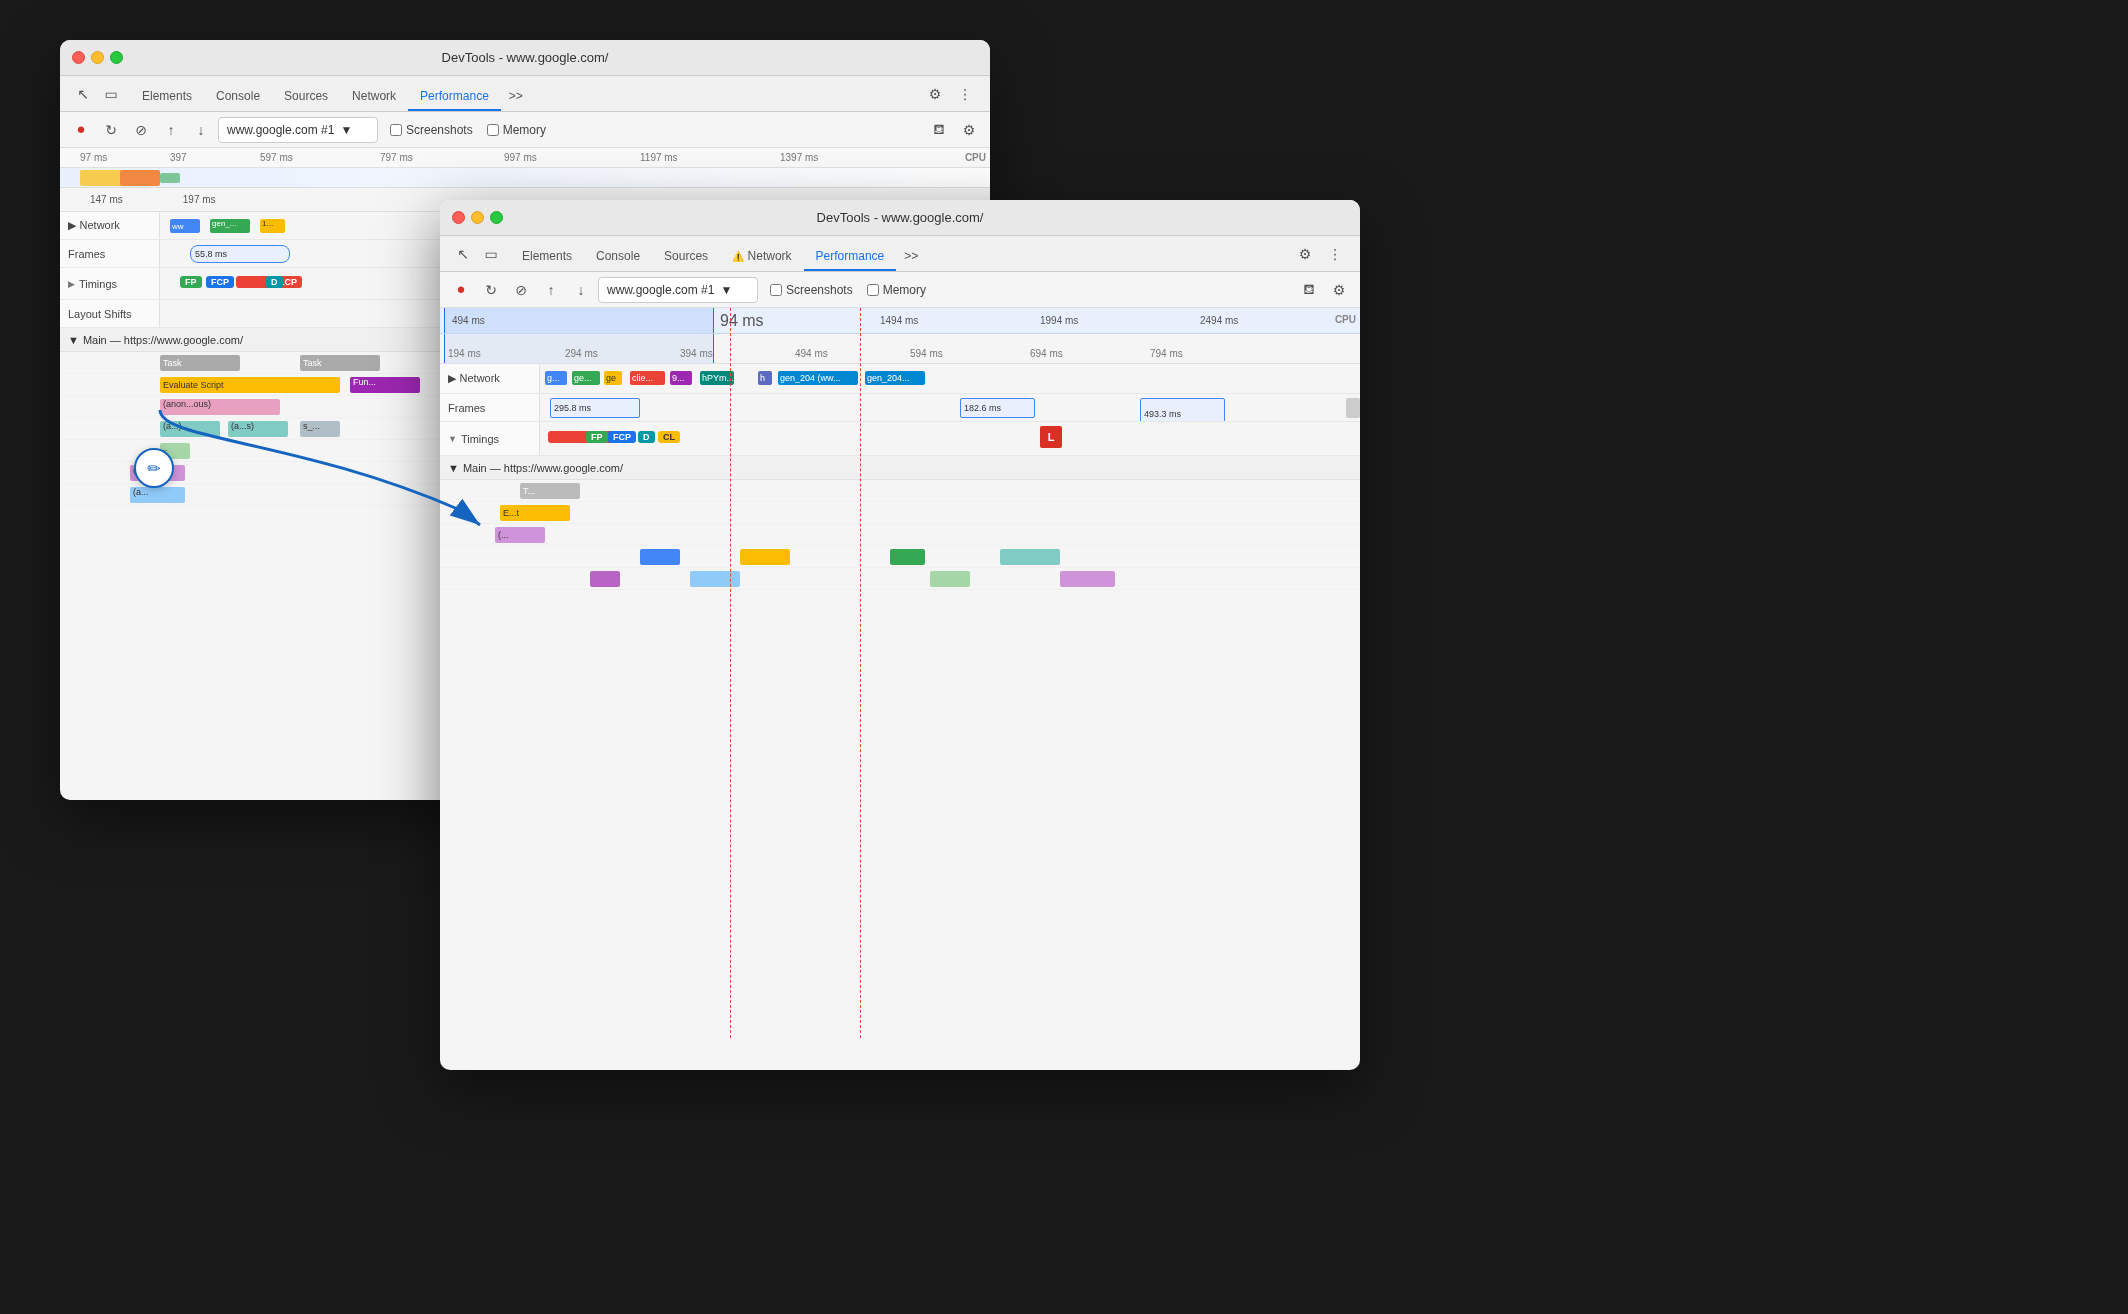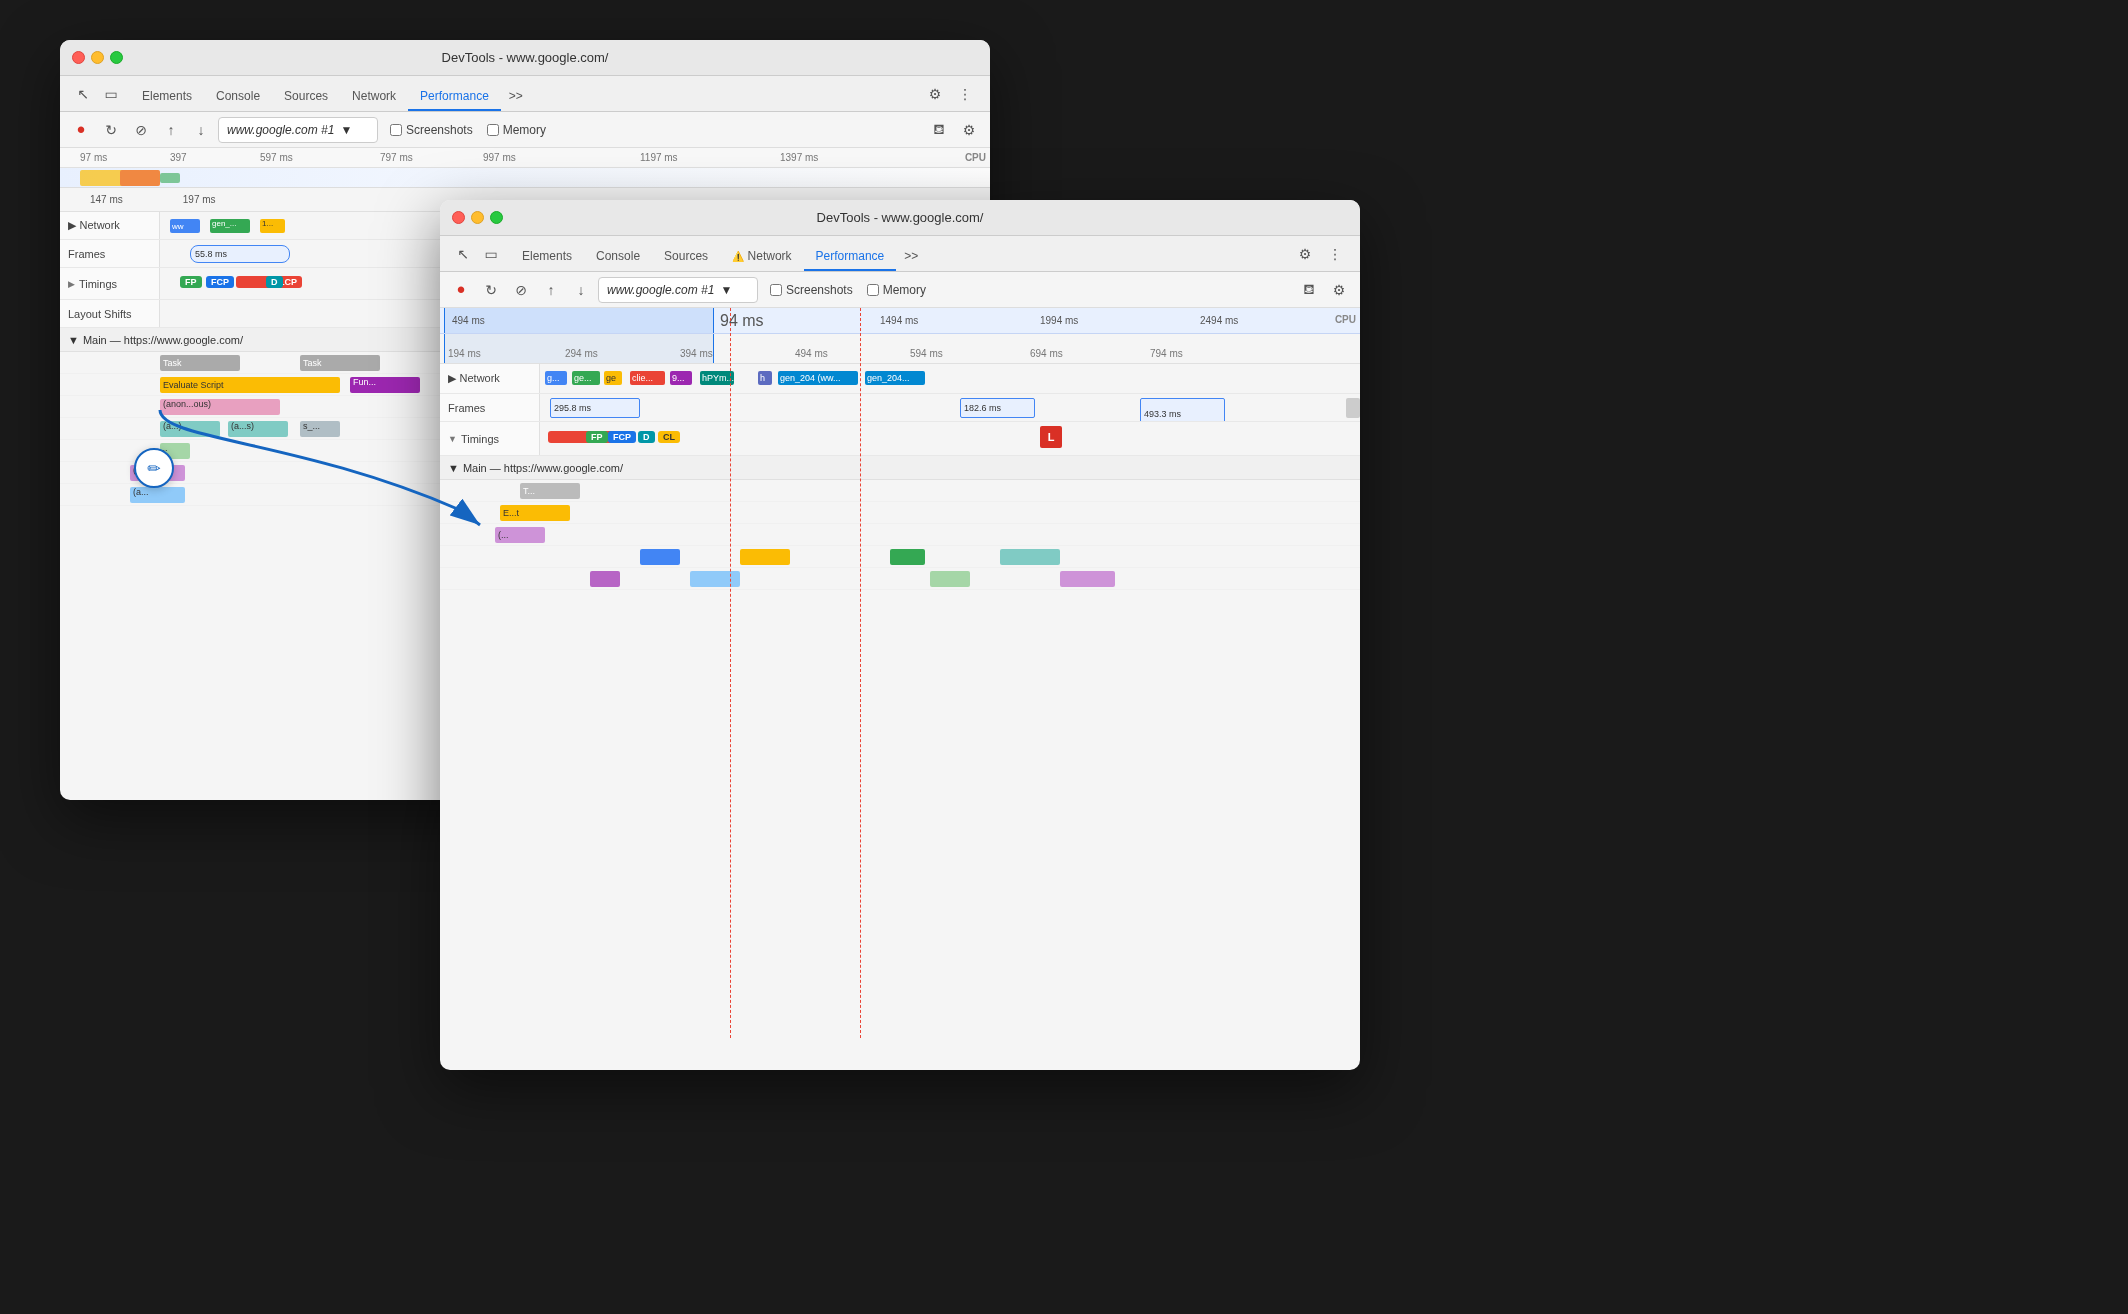--- a/index.html
+++ b/index.html
@@ -177,21 +177,20 @@
       align-items: center;
       background: #fff;
       border: 1px solid #ccc;
       border-radius: 4px;
       padding: 5px 8px;
       font-size: 12px;
       color: #333;
       gap: 6px;
       cursor: pointer;
       min-width: 160px;
-      font-style: italic;
     }
 
     .checkbox-group {
       display: flex;
       align-items: center;
       gap: 14px;
       margin-left: 8px;
     }
 
     .checkbox-item {
@@ -431,21 +430,21 @@
   </div>
 
   <div class="devtools-content">
 
     <div class="cpu-overview" style="position:relative;">
       <div class="timeline-ruler" style="height:20px;">
         <span class="ruler-tick" style="left:20px;">97 ms</span>
         <span class="ruler-tick" style="left:110px;">397</span>
         <span class="ruler-tick" style="left:200px;">597 ms</span>
         <span class="ruler-tick" style="left:320px;">797 ms</span>
-        <span class="ruler-tick" style="left:423px;">997 ms</span>
+        <span class="ruler-tick" style="left:444px;">997 ms</span>
         <span class="ruler-tick" style="left:580px;">1197 ms</span>
         <span class="ruler-tick" style="left:720px;">1397 ms</span>
         <span class="right-label" style="top:4px;">CPU</span>
       </div>
 
       <div style="height:20px; position:relative; background: linear-gradient(to right, #e8f0fe 0%, #fff 100%);">
         <div style="position:absolute; left:20px; top:2px; width:80px; height:16px; background: #fbbc04; opacity:0.7; border-radius:2px;"></div>
         <div style="position:absolute; left:60px; top:2px; width:40px; height:16px; background: #ea4335; opacity:0.5; border-radius:2px;"></div>
         <div style="position:absolute; left:100px; top:5px; width:20px; height:10px; background: #34a853; opacity:0.6; border-radius:2px;"></div>
       </div>

